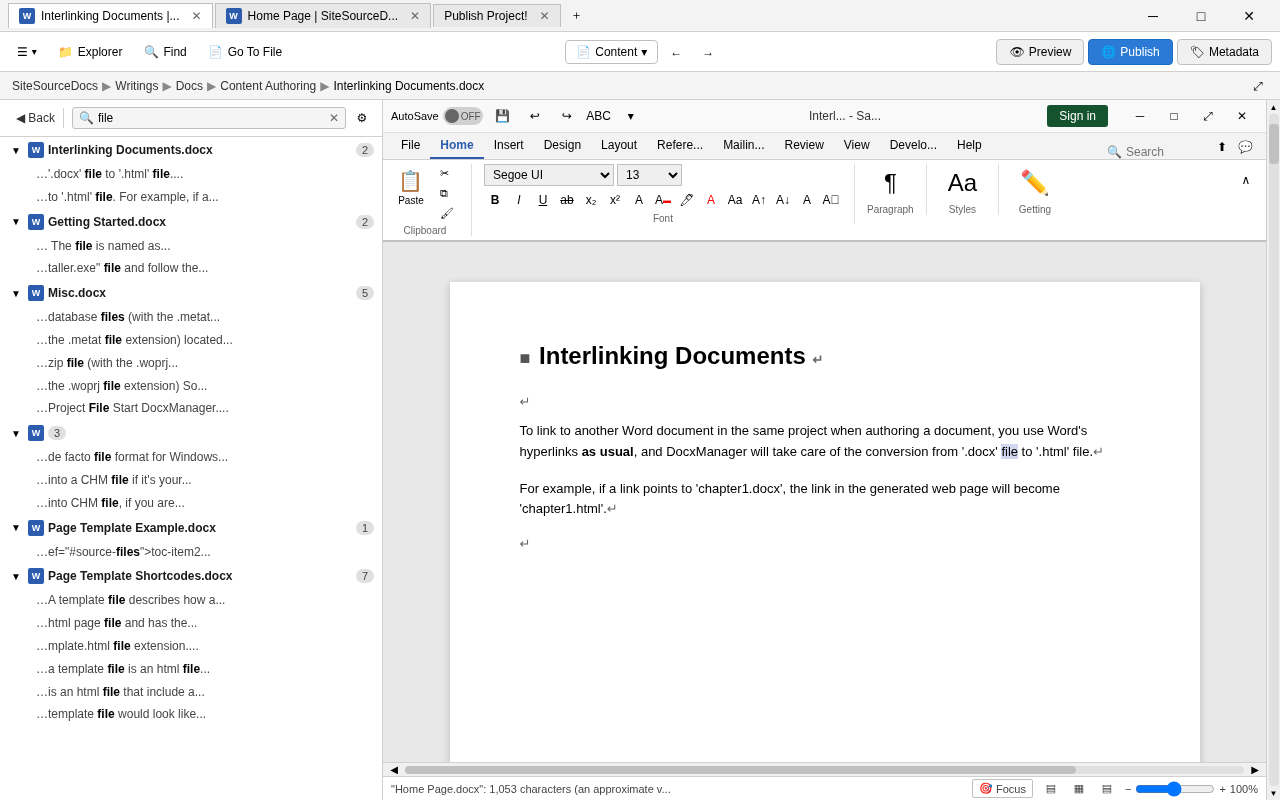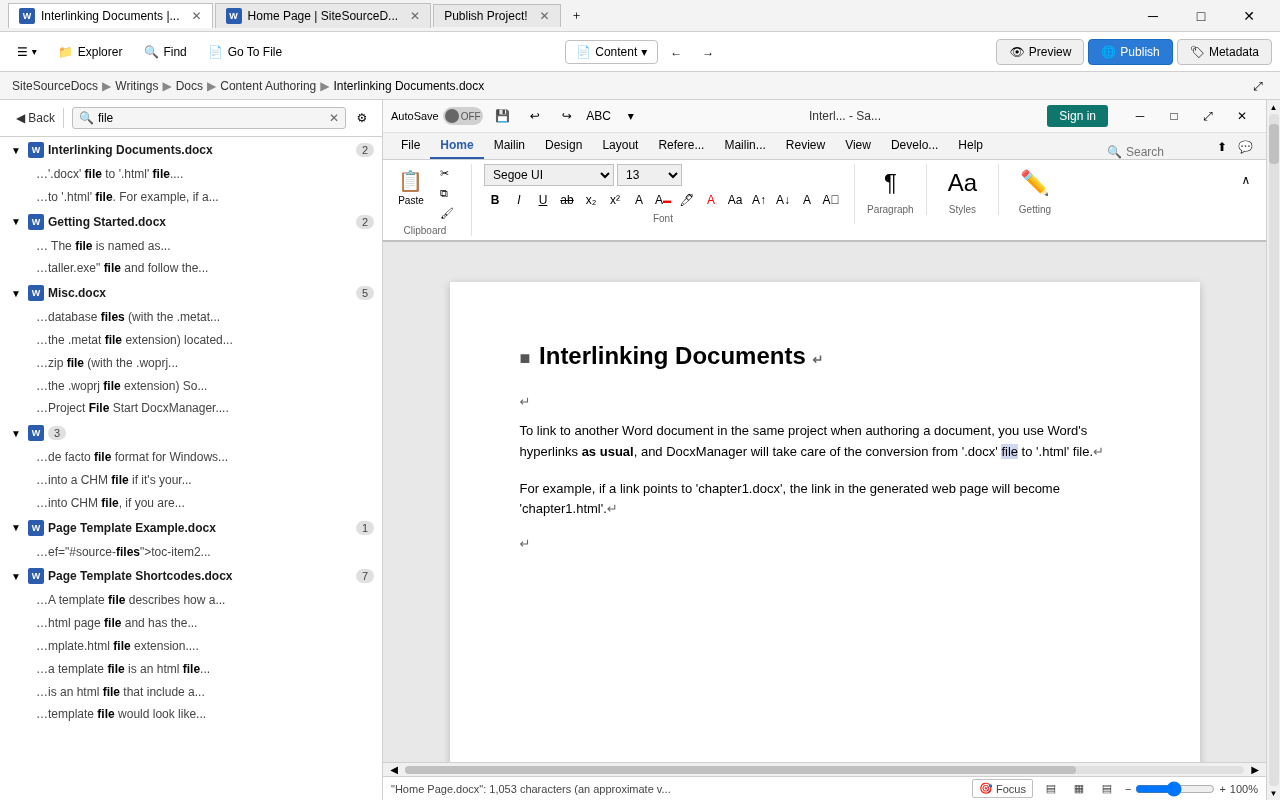--- a/index.html
+++ b/index.html
@@ -59,21 +59,21 @@
     
     .ribbon { background: #fff; border-bottom: 2px solid #c0c0c0; }
     .ribbon-top { display: flex; align-items: center; padding: 4px 8px; gap: 8px; background: #f9f9f9; border-bottom: 1px solid #e0e0e0; }
     .autosave { display: flex; align-items: center; gap: 4px; font-size: 11px; }
     .toggle-switch { display: inline-flex; align-items: center; background: #c0c0c0; border-radius: 10px; padding: 2px; cursor: pointer; }
     .toggle-switch.off { background: #d0d0d0; }
     .toggle-thumb { width: 14px; height: 14px; background: #666; border-radius: 50%; margin-right: 2px; }
     .toggle-label { font-size: 10px; color: #555; }
     .ribbon-icon-btn { width: 24px; height: 24px; display: flex; align-items: center; justify-content: center; cursor: pointer; border: 1px solid transparent; border-radius: 2px; }
     .doc-title-area { flex: 1; display: flex; align-items: center; justify-content: center; font-size: 12px; color: #333; }
-    .signin-btn { padding: 4px 12px; background: #0f766e; color: white; border: none; border-radius: 3px; cursor: pointer; font-size: 12px; }
+    .signin-btn { padding: 4px 12px; background: #14532d; color: white; border: none; border-radius: 3px; cursor: pointer; font-size: 12px; }
     .ribbon-win-controls { display: flex; gap: 2px; margin-left: 8px; }
     .rwin-btn { width: 32px; height: 22px; display: flex; align-items: center; justify-content: center; cursor: pointer; font-size: 12px; }
 
     
     .ribbon-tabs { display: flex; align-items: flex-end; padding: 0 8px; background: #f3f3f3; border-bottom: 1px solid #d0d0d0; }
     .rtab { padding: 5px 10px; cursor: pointer; font-size: 12px; border-bottom: 2px solid transparent; }
     .rtab.active { color: #2b5cad; border-bottom: 2px solid #2b5cad; font-weight: 600; }
     .ribbon-search { display: flex; align-items: center; margin-left: auto; gap: 4px; }
     .ribbon-search-icon { color: #666; }
     .ribbon-search-input { border: none; background: transparent; outline: none; font-size: 12px; width: 80px; }
@@ -325,21 +325,21 @@
           <div class="rwin-btn">─</div>
           <div class="rwin-btn">□</div>
           <div class="rwin-btn">⤢</div>
           <div class="rwin-btn close">✕</div>
         </div>
       </div>
 
       <div class="ribbon-tabs">
         <div class="rtab">File</div>
         <div class="rtab active">Home</div>
-        <div class="rtab">Mailin</div>
+        <div class="rtab">Insert</div>
         <div class="rtab">Design</div>
         <div class="rtab">Layout</div>
         <div class="rtab">Refere...</div>
         <div class="rtab">Mailin...</div>
         <div class="rtab">Review</div>
         <div class="rtab">View</div>
         <div class="rtab">Develo...</div>
         <div class="rtab">Help</div>
         <div class="ribbon-search">
           <span class="ribbon-search-icon">🔍</span>

